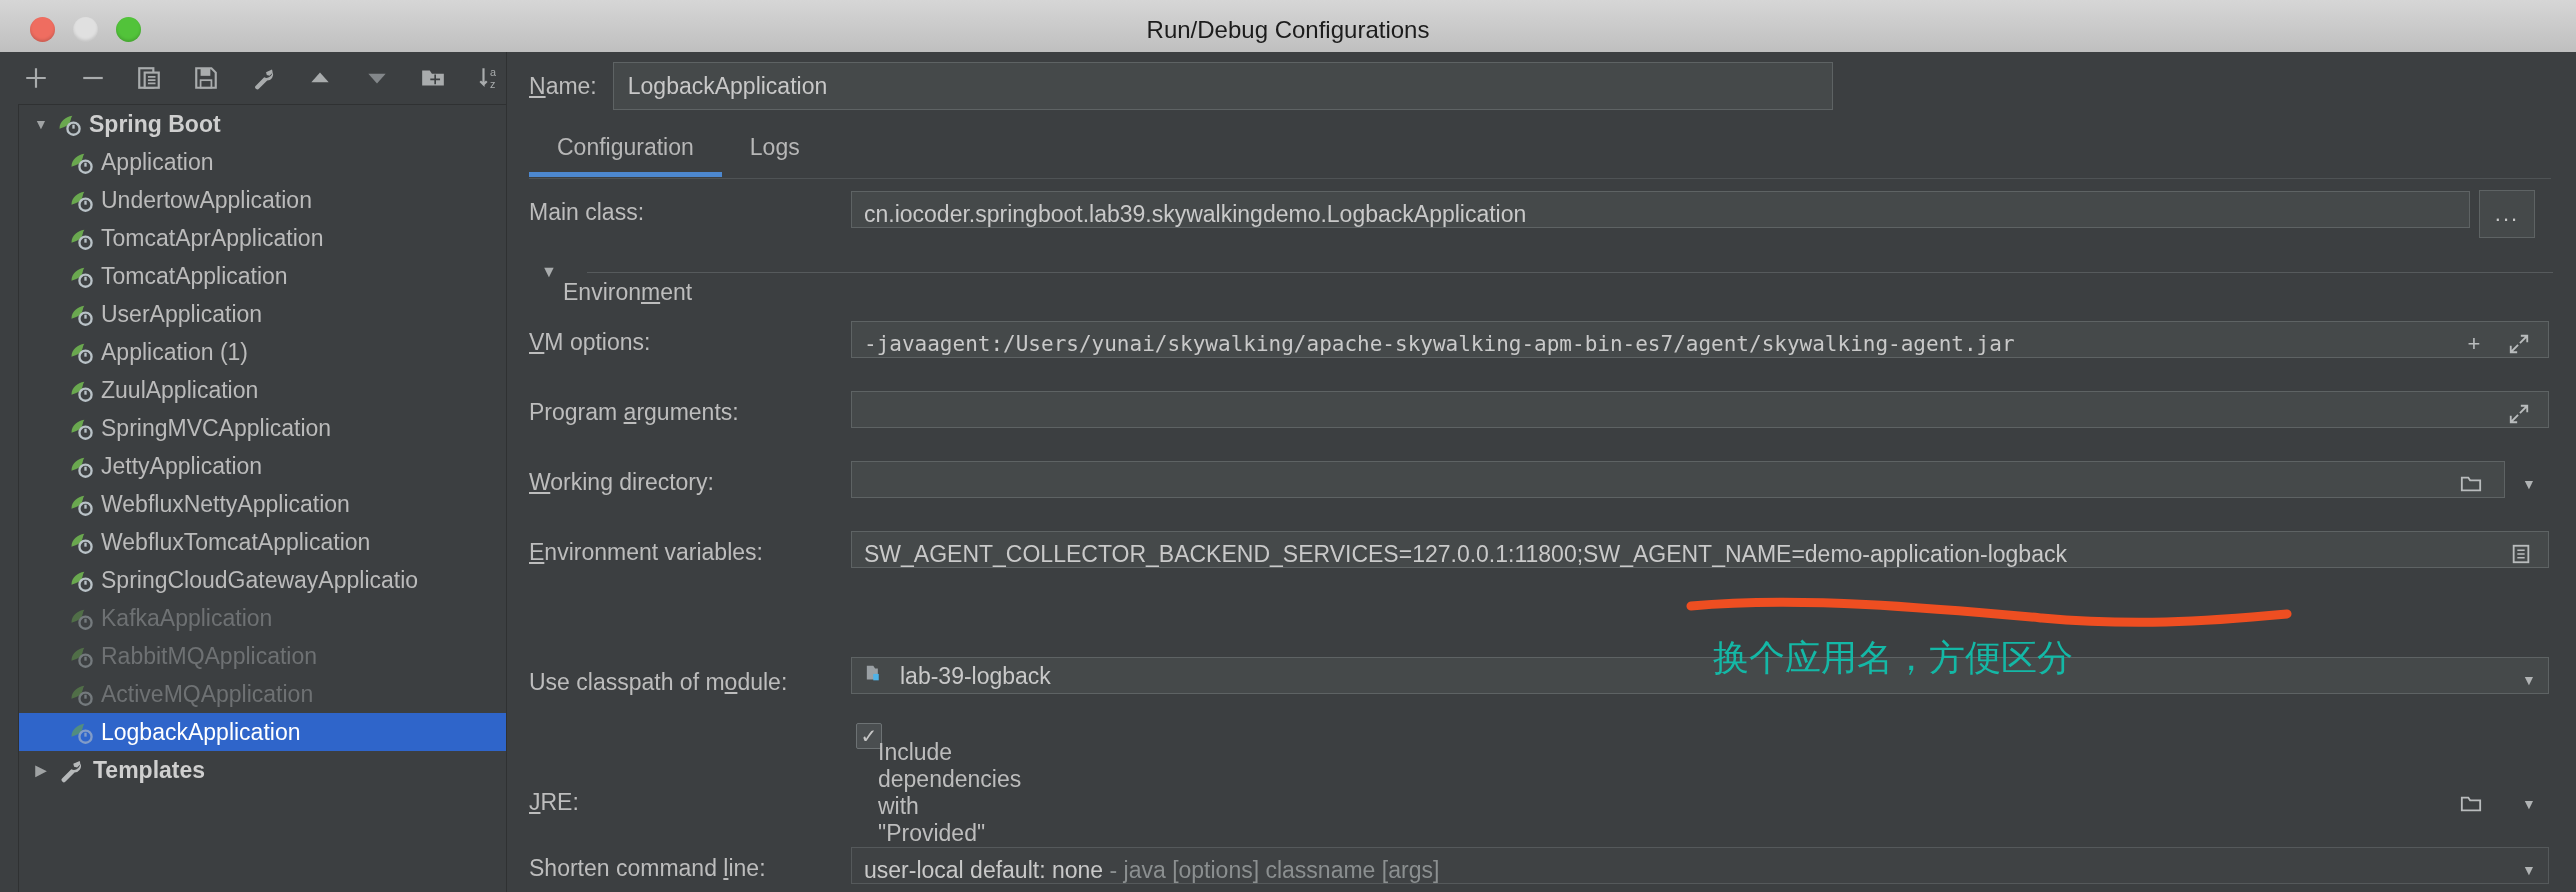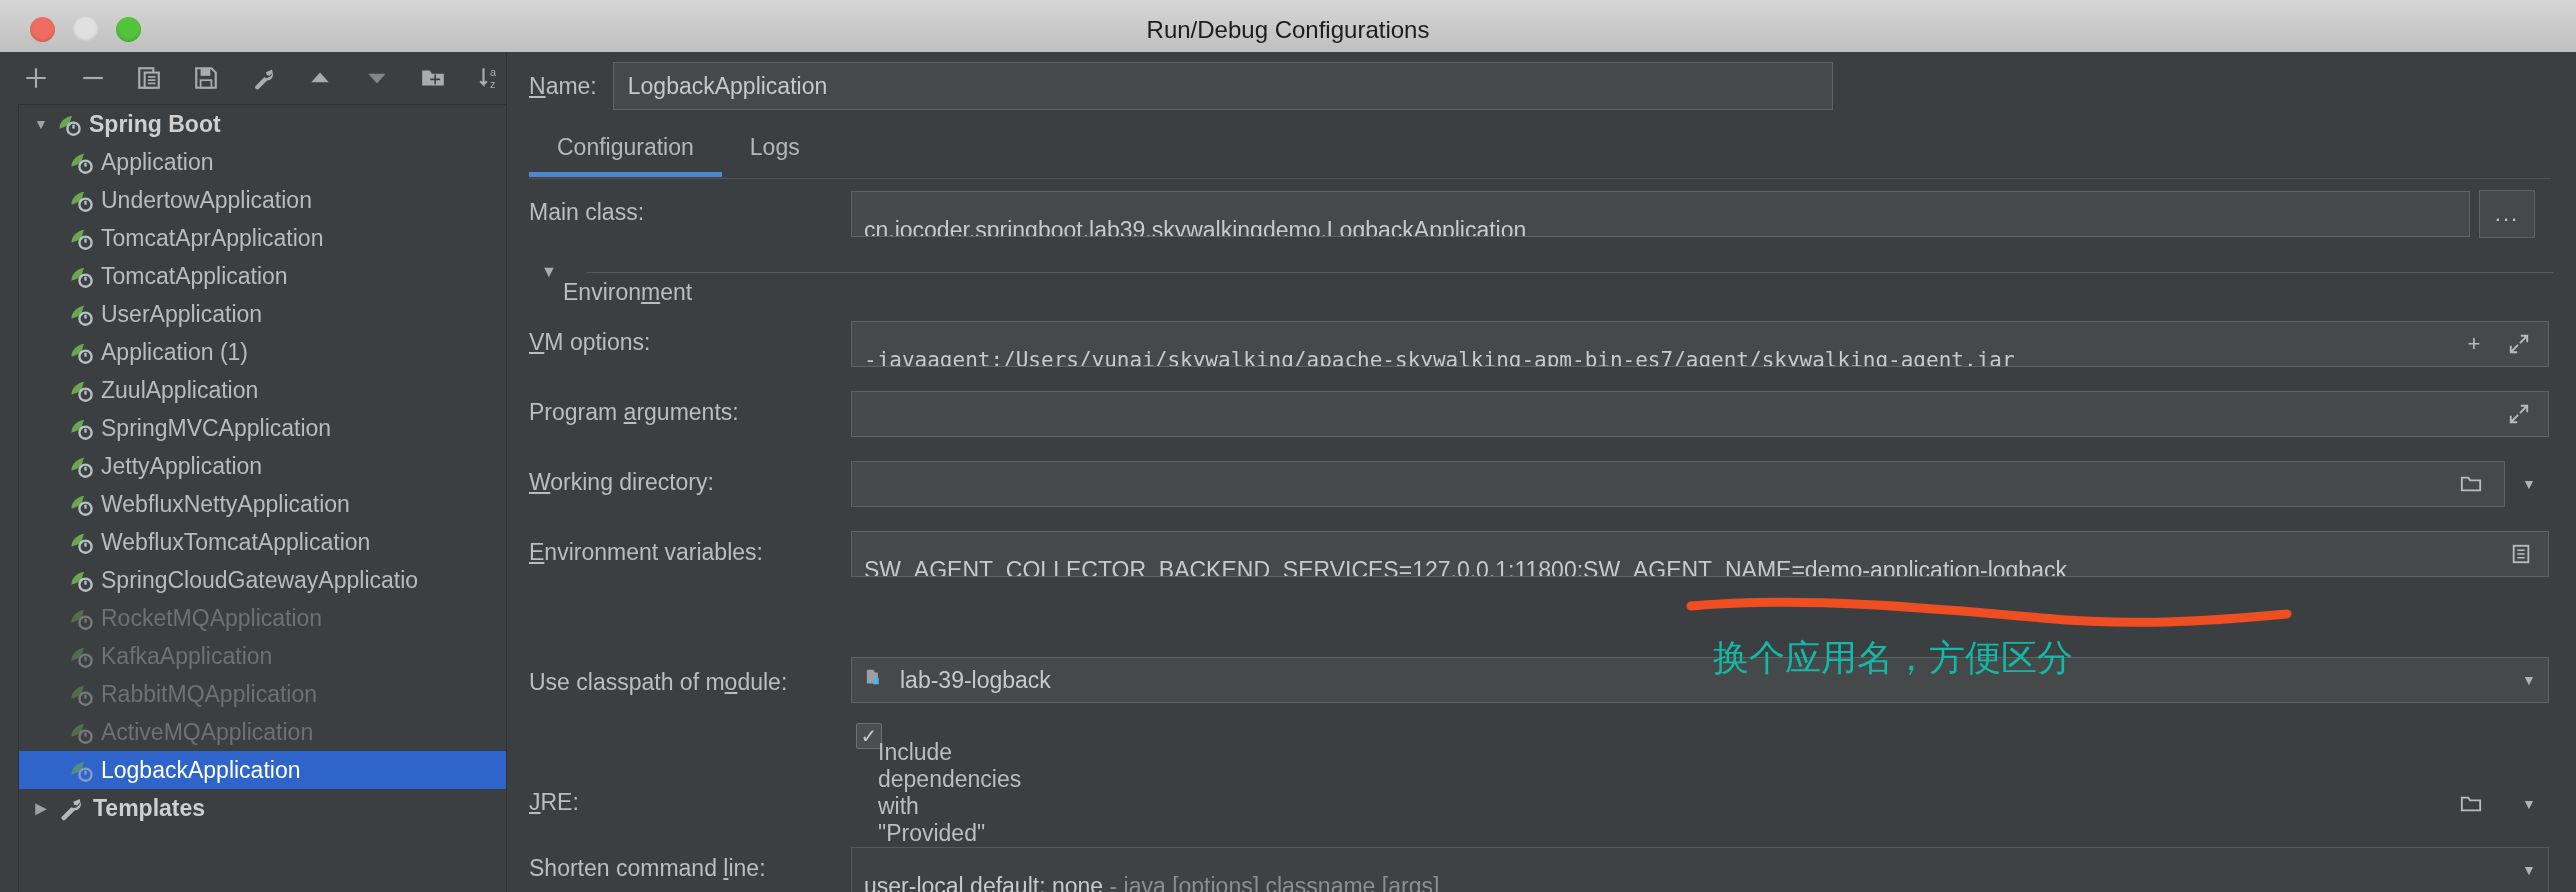--- a/index.html
+++ b/index.html
@@ -95,23 +95,23 @@
     content: ""; position: absolute; left: 0; right: 0; bottom: 0; height: 5px; background: #4d88cf;
   }
   .tab-underline {
     position: absolute; left: 22px; top: 126px; width: 2022px; height: 1px; background: #4f5355;
   }
 
   .form { position: absolute; left: 0; top: 131px; width: 2070px; }
   .row { position: relative; height: 66px; }
   .row .lbl { position: absolute; left: 22px; top: 16px; }
   .field {
-    position: absolute; height: 46px; background: #45494a;
+    position: absolute; height: 37px; background: #45494a;
     border: 1px solid #5e6364; color: #c9c9c9; font-size: 23px;
-    padding: 16px 12px; line-height: 44px; white-space: nowrap; overflow: hidden;
+    padding: 0 12px; line-height: 44px; white-space: nowrap; overflow: hidden;
   }
   .field.mono { font-family: "DejaVu Sans Mono", "Liberation Mono", monospace; font-size: 21px; }
   .field.flat { background: #3f4244; border-color: #55595b; }
   .dim-text { color: #8b8f90; }
 
   .sec-header { position: absolute; left: 34px; top: 8px; display: flex; align-items: center; width: 2012px; }
   .sec-tri { color: #a9acad; font-size: 16px; margin-right: 12px; }
   .sec-line { flex: 1; height: 1px; background: #565a5c; margin-left: 18px; }
 
   .sq-btn {
@@ -309,28 +309,20 @@
       <path d="M15 12.6v3.4" stroke="#b9c2c7" stroke-width="2"></path>
     </svg>
         <span>SpringCloudGatewayApplicatio</span>
       </div>
       <div class="tree-row child dim">
         <svg class="leaf-ico" viewBox="0 0 24 24">
       <path d="M3 16c0-6 5-10 11-11-2 3-1 6-4 8-2 1.5-5 2-7 3z" fill="#6aa84f"></path>
       <circle cx="15" cy="16" r="5.2" fill="none" stroke="#b9c2c7" stroke-width="2"></circle>
       <path d="M15 12.6v3.4" stroke="#b9c2c7" stroke-width="2"></path>
     </svg>
-        <span>RocketMQApplication</span>
-      </div>
-      <div class="tree-row child dim">
-        <svg class="leaf-ico" viewBox="0 0 24 24">
-      <path d="M3 16c0-6 5-10 11-11-2 3-1 6-4 8-2 1.5-5 2-7 3z" fill="#6aa84f"></path>
-      <circle cx="15" cy="16" r="5.2" fill="none" stroke="#b9c2c7" stroke-width="2"></circle>
-      <path d="M15 12.6v3.4" stroke="#b9c2c7" stroke-width="2"></path>
-    </svg>
         <span>KafkaApplication</span>
       </div>
       <div class="tree-row child dim">
         <svg class="leaf-ico" viewBox="0 0 24 24">
       <path d="M3 16c0-6 5-10 11-11-2 3-1 6-4 8-2 1.5-5 2-7 3z" fill="#6aa84f"></path>
       <circle cx="15" cy="16" r="5.2" fill="none" stroke="#b9c2c7" stroke-width="2"></circle>
       <path d="M15 12.6v3.4" stroke="#b9c2c7" stroke-width="2"></path>
     </svg>
         <span>RabbitMQApplication</span>
       </div>

